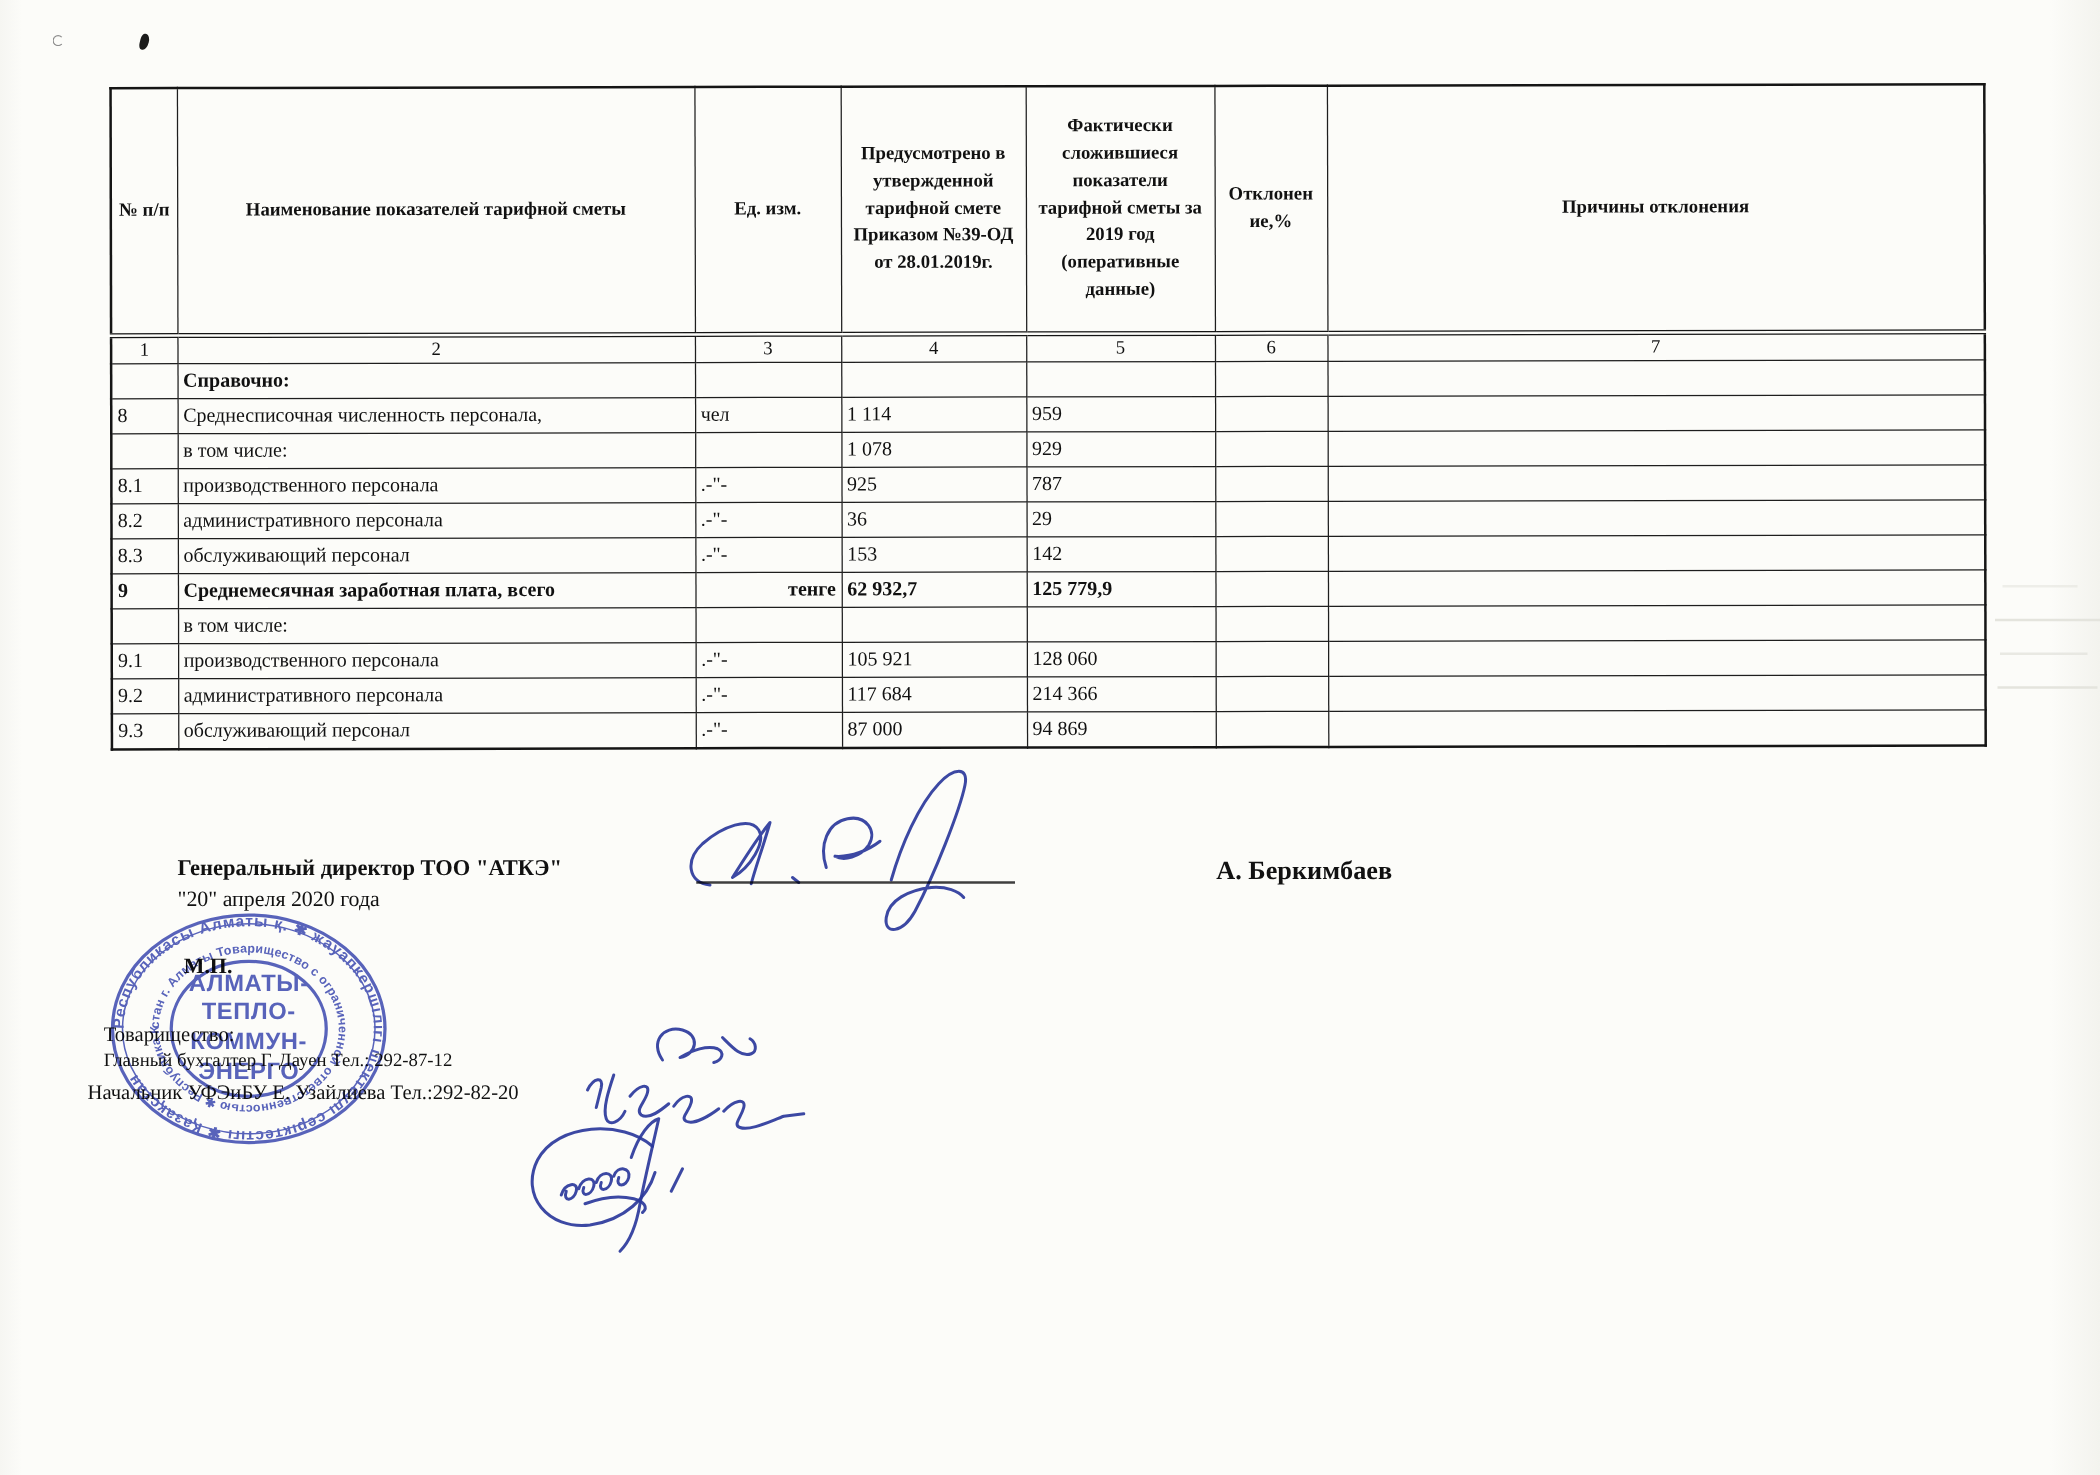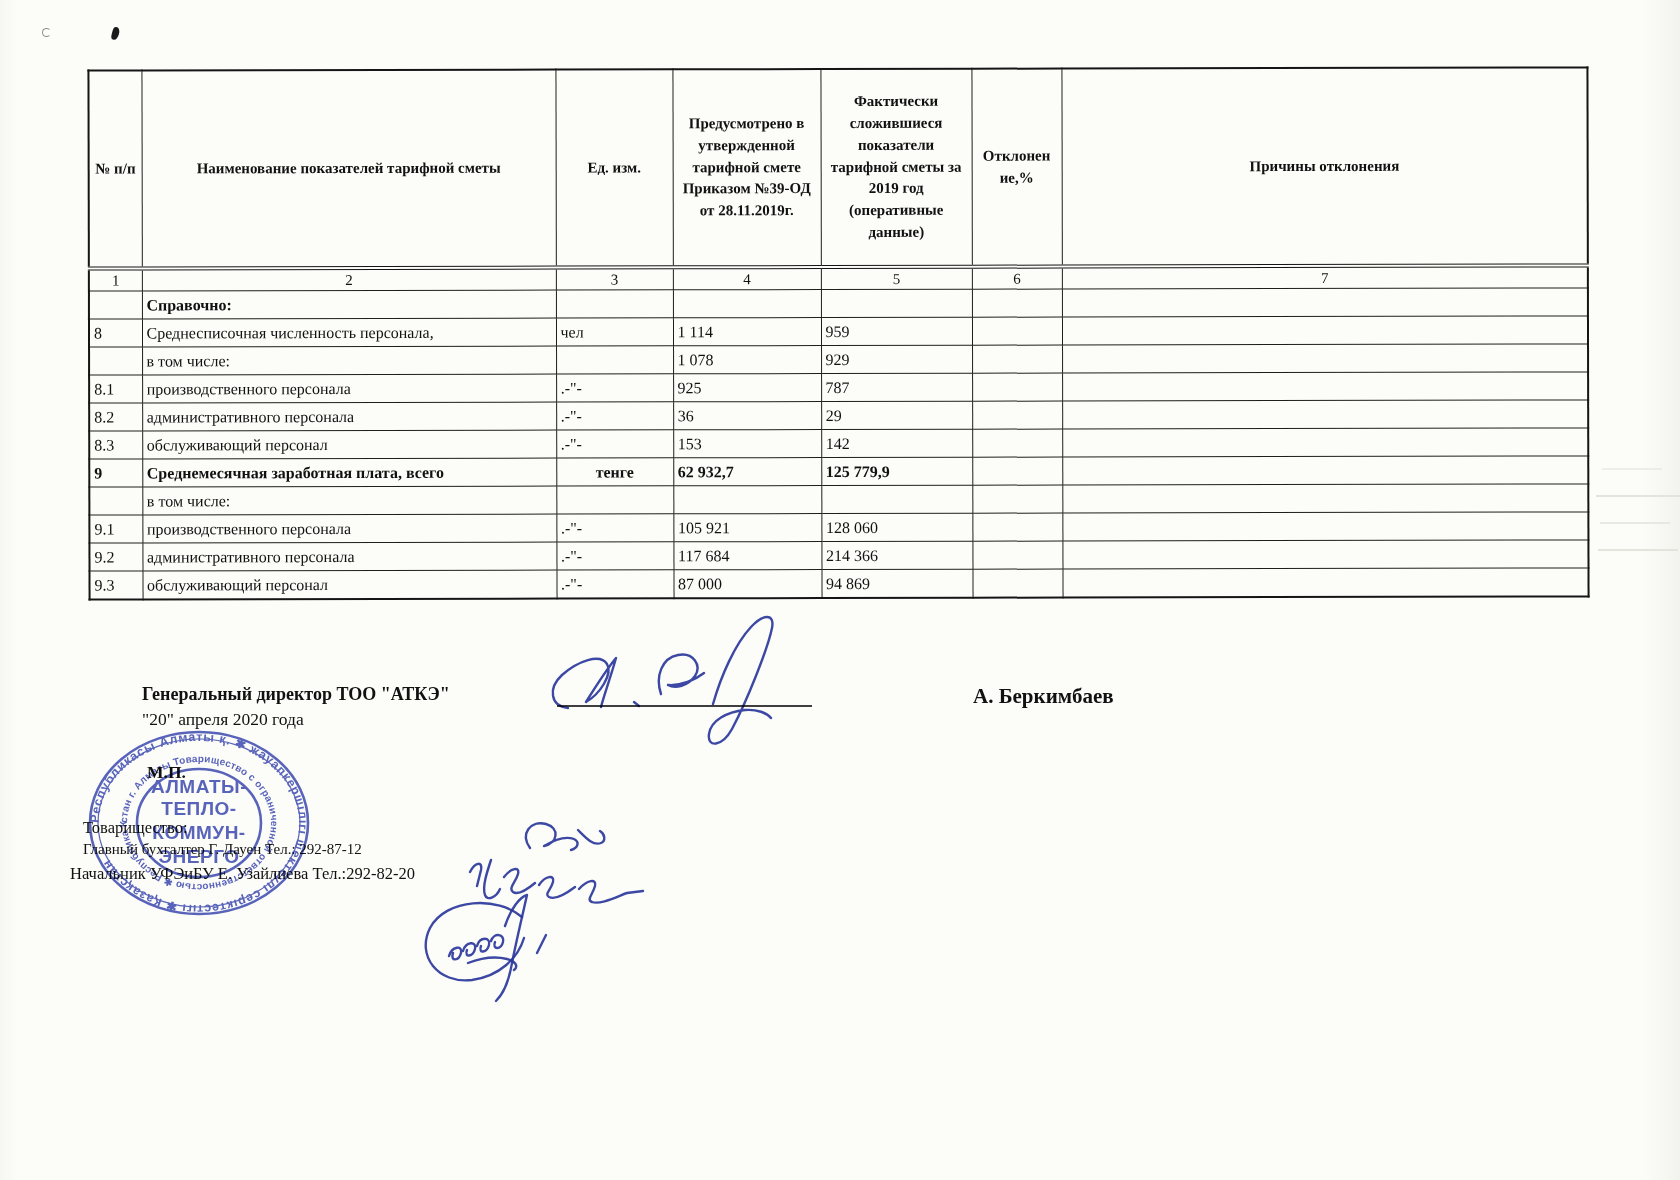--- a/index.html
+++ b/index.html
@@ -34,21 +34,21 @@
   .t .num-row td{
     height:20px;font-size:15px;text-align:center;padding:0;line-height:1.1;
     border-top:4px double #151515;
   }
   .t tbody td{height:27px;font-size:16px;vertical-align:middle;padding:0 4px;line-height:1.1;}
   td.cn{text-align:left;padding:0 2px 0 3px;}
   td.cname{text-align:left;padding-left:6px;}
   td.cunit,td.cv{}
   tr.bold td{font-weight:bold;}
   td.name-bold{font-weight:bold;}
-  td.unit-left{text-align:center;padding-left:4px;}
+  td.unit-left{text-align:right;padding-left:4px;}
 
   
   .txt{position:absolute;white-space:nowrap;}
   .director{left:142px;top:684px;font-size:18px;font-weight:bold;}
   .dirname{left:973px;top:684px;font-size:21px;font-weight:bold;}
   .dateline{left:142px;top:709px;font-size:17.5px;}
   .mp{left:147px;top:762px;font-size:17.5px;font-weight:bold;}
   .execs{left:83px;top:818px;font-size:16.5px;}
   .exec1{left:83px;top:841px;font-size:15px;}
   .exec2{left:70px;top:864px;font-size:16.5px;}
@@ -91,21 +91,21 @@
       <col style="width:148px">
         <col style="width:151px">
         <col style="width:90px">
         <col style="width:526px">
     </colgroup>
     <thead>
       <tr>
         <th>№ п/п</th>
         <th>Наименование показателей тарифной сметы</th>
         <th>Ед. изм.</th>
-        <th>Предусмотрено в утвержденной тарифной смете Приказом №39-ОД от 28.11.2019г.</th>
+        <th>Предусмотрено в утвержденной тарифной смете Приказом №39-ОД от 28.01.2019г.</th>
         <th>Фактически сложившиеся показатели тарифной сметы за 2019 год (оперативные данные)</th>
         <th>Отклонен ие,%</th>
         <th>Причины  отклонения</th>
       </tr>
       <tr class="num-row">
         <td>1</td>
         <td>2</td>
         <td>3</td>
         <td>4</td>
         <td>5</td>

